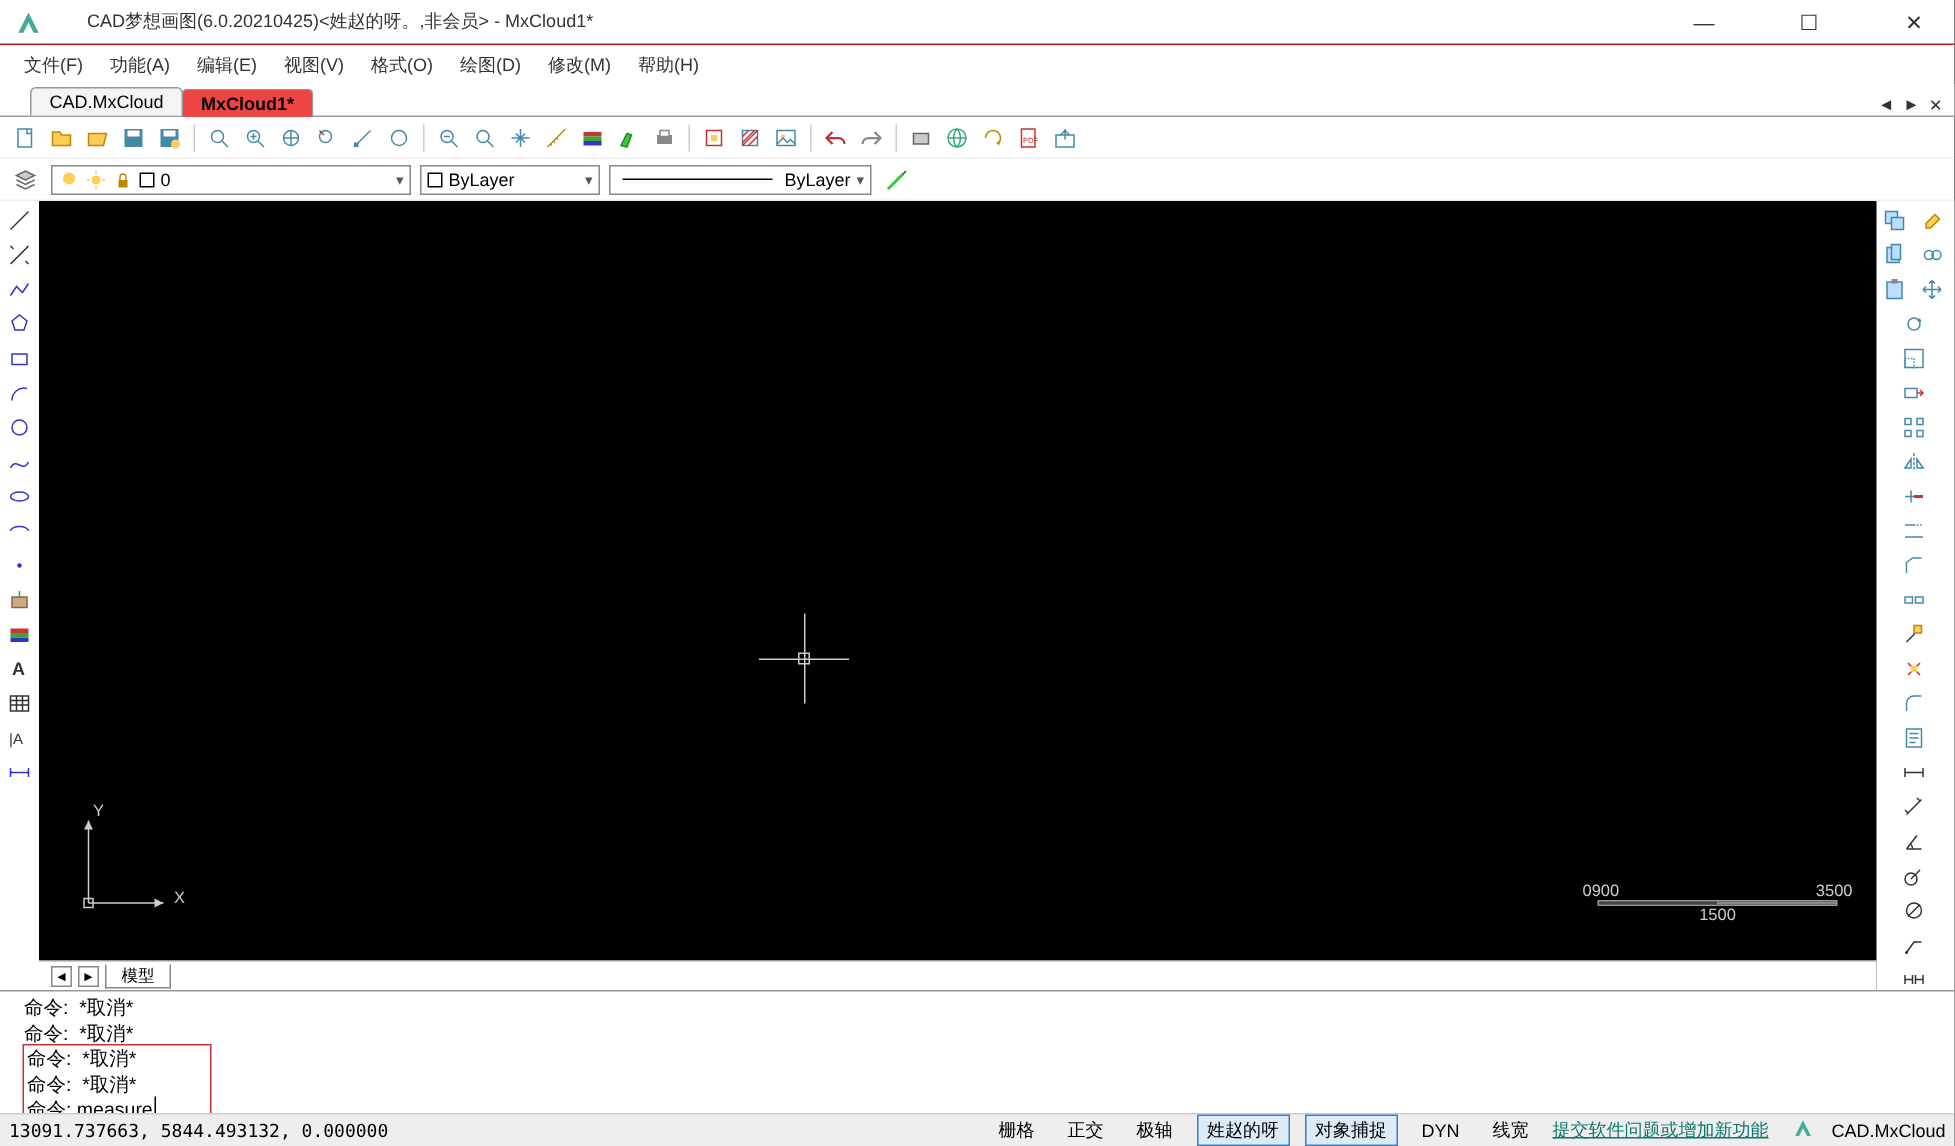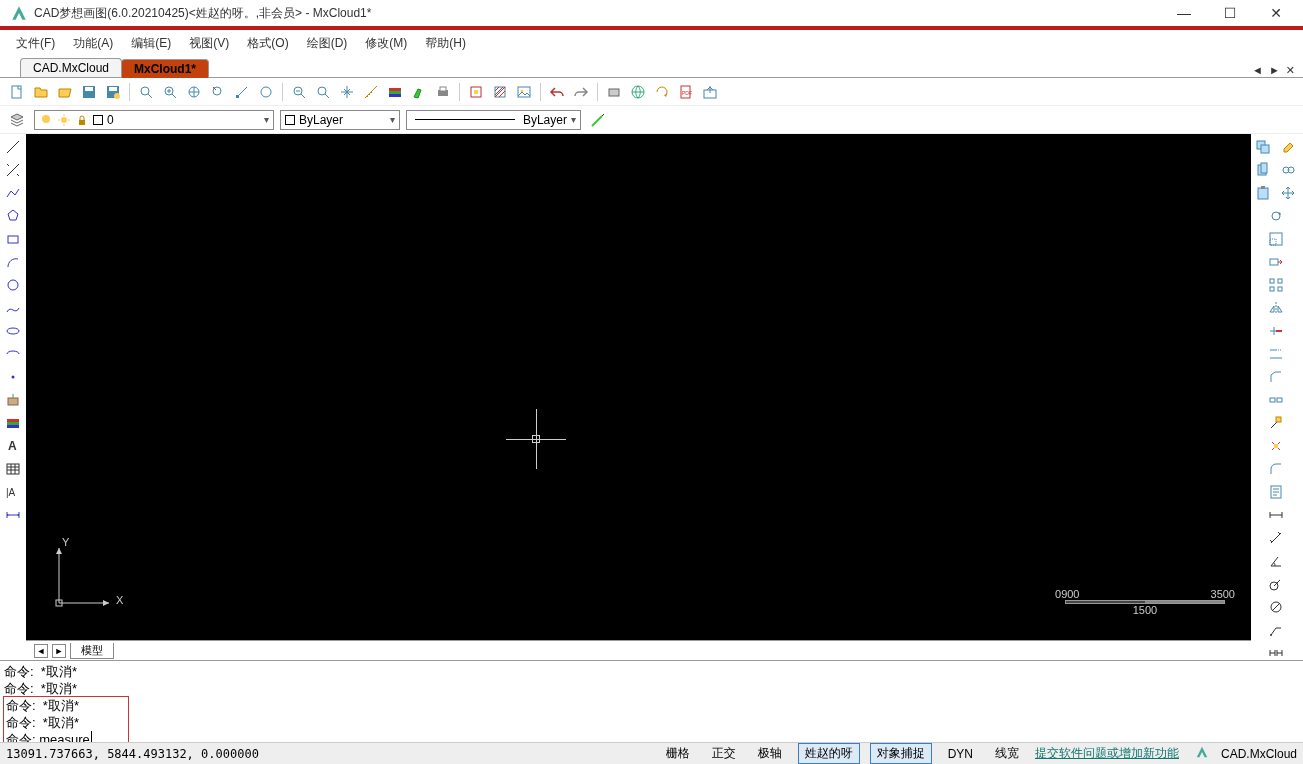--- a/index.html
+++ b/index.html
@@ -1,25 +1,25 @@
 <!DOCTYPE html>
 <html><head>
 <meta charset="utf-8">
 <style>
 * { box-sizing: border-box; margin: 0; padding: 0; font-family: "Microsoft YaHei", "Segoe UI", sans-serif; }
 body { width: 1303px; height: 764px; background: #fff; display: flex; flex-direction: column; font-size: 12px; overflow: hidden; }
-.titlebar { height: 30px; display: flex; align-items: center; padding: 0 4px; border-bottom: 4px solid #b91c1c; }
+.titlebar { height: 30px; display: flex; align-items: center; padding: 0 4px; border-bottom: 1px solid #b91c1c; gap: 24px; }
 .titlebar .logo { width: 18px; height: 18px; margin: 0 6px; color: #4a9; display:flex;align-items:center;justify-content:center;font-weight:bold; }
 .titlebar .title { flex: 1; font-size: 12px; color: #333; }
 .titlebar .wbtn { width: 46px; height: 30px; display: flex; align-items: center; justify-content: center; cursor: pointer; font-size: 14px; color: #333; }
 .menubar { height: 26px; display: flex; align-items: center; padding: 2px 8px; gap: 2px; }
 .menubar .mi { padding: 2px 8px; cursor: pointer; color: #333; }
 .tabbar { height: 22px; display: flex; align-items: flex-end; padding-left: 20px; background: #fff; border-bottom: 1px solid #999; position: relative; }
 .tabbar .tab { padding: 2px 12px; border: 1px solid #999; border-bottom: none; border-top-left-radius: 4px; border-top-right-radius: 4px; margin-right: -1px; background: #f4f4f4; cursor: pointer; font-size: 12px; }
-.tabbar .tab.active { background: #c2410c; font-weight: bold; position: relative; top: 1px; }
+.tabbar .tab.active { background: #ef4444; font-weight: bold; position: relative; top: 1px; }
 .tabbar .nav { margin-left: auto; display: flex; gap: 2px; padding-right: 6px; font-size: 11px; color: #333; }
 .tabbar .nav span { cursor: pointer; padding: 0 2px; }
 .toolbar { height: 28px; display: flex; align-items: center; padding: 2px 6px; gap: 2px; border-bottom: 1px solid #eee; }
 .tbtn { width: 22px; height: 22px; display: flex; align-items: center; justify-content: center; cursor: pointer; border: 1px solid transparent; }
 .tbtn svg { width: 16px; height: 16px; }
 .tsep { width: 1px; height: 18px; background: #ccc; margin: 0 3px; }
 .layerbar { height: 28px; display: flex; align-items: center; padding: 2px 6px; gap: 6px; border-bottom: 1px solid #eee; }
 .layerbar select, .layerbar .sel { height: 20px; font-size: 12px; border: 1px solid #888; background: #fff; }
 .layer-sel { width: 240px; display: flex; align-items: center; padding: 0 4px; gap: 4px; }
 .bylayer { width: 120px; display: flex; align-items: center; padding: 0 4px; gap: 4px; }
@@ -36,21 +36,21 @@
 .crosshair::before { left: 50%; top: 0; width: 1px; height: 100%; }
 .crosshair::after { top: 50%; left: 0; height: 1px; width: 100%; }
 .crosshair .box { position: absolute; left: 50%; top: 50%; width: 8px; height: 8px; border: 1px solid #ccc; transform: translate(-50%, -50%); background: transparent; }
 .ucs { position: absolute; left: 18px; bottom: 20px; color: #ccc; font-size: 11px; }
 .scalebar { position: absolute; right: 16px; bottom: 24px; color: #ccc; font-size: 11px; }
 .scalebar .bar { width: 160px; height: 4px; background: linear-gradient(to right, #444 50%, #888 50%); border: 1px solid #999; }
 .scalebar .nums { display: flex; justify-content: space-between; width: 180px; margin-left: -10px; }
 .canvas-tabs { height: 20px; background: #fff; border-top: 1px solid #999; display: flex; align-items: center; padding-left: 8px; gap: 4px; font-size: 11px; }
 .canvas-tabs .scrbtn { width: 14px; height: 14px; border: 1px solid #888; display: flex; align-items: center; justify-content: center; cursor: pointer; font-size: 9px; }
 .canvas-tabs .mtab { padding: 0 10px; border: 1px solid #888; border-top: none; cursor: pointer; }
-.cmdlog { height: 82px; background: #fff; border-top: 1px solid #999; padding: 2px 4px; font-family: SimSun, monospace; font-size: 13px; line-height: 17px; overflow: hidden; }
+.cmdlog { height: 82px; background: #fff; border-top: 1px solid #999; padding: 2px 16px; font-family: SimSun, monospace; font-size: 13px; line-height: 17px; overflow: hidden; }
 .cmdlog .line { white-space: pre; }
 .cmdlog .hl { outline: 1px solid #c33; padding: 0 2px; display: inline-block; min-width: 120px; }
 .cmdinput { display: flex; align-items: flex-start; }
 .cmdinput .cursor { display:inline-block; width:1px; height:13px; background:#000; margin-left:1px; vertical-align: middle; }
 .status { height: 22px; background: #eee; border-top: 1px solid #ccc; display: flex; align-items: center; padding: 0 6px; gap: 10px; font-size: 12px; }
 .status .coords { flex: 0 0 auto; font-family: monospace; }
 .status .spacer { flex: 1; }
 .status .stbtn { padding: 1px 6px; cursor: pointer; }
 .status .stbtn.active { border: 1px solid #3a7fc4; background: #dceaf7; }
 .status .link { color: #0f766e; text-decoration: underline; cursor: pointer; }

